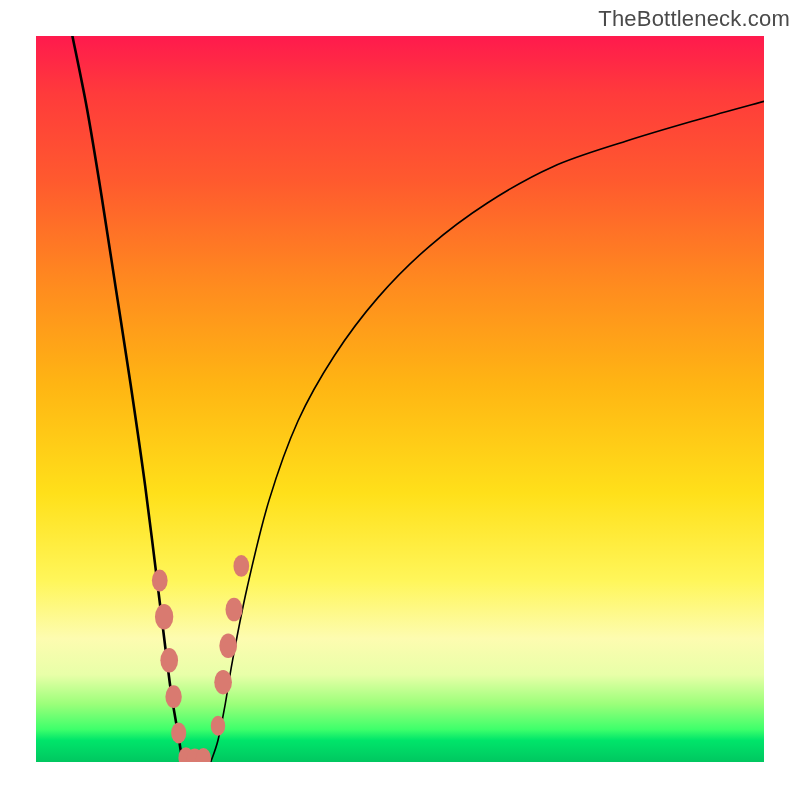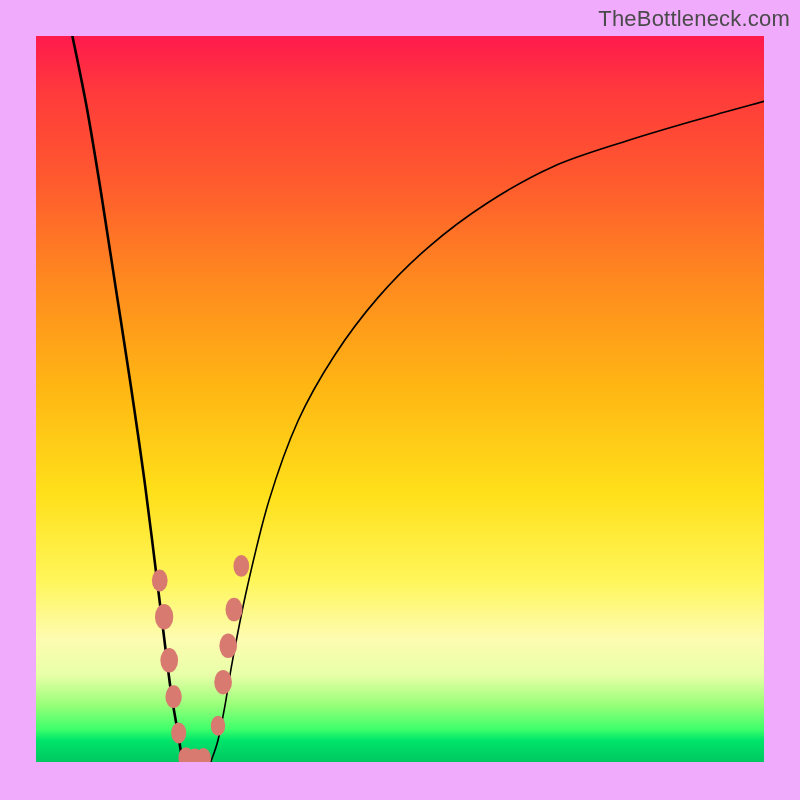--- a/index.html
+++ b/index.html
@@ -8,21 +8,21 @@
     width: 800px;
     height: 800px;
     overflow: hidden;
     background: #000;
     font-family: -apple-system, BlinkMacSystemFont, "Segoe UI", Arial, sans-serif;
   }
   .frame {
     position: absolute;
     left: 0; top: 0;
     width: 800px; height: 800px;
-    background: #f0abfc;
+    background: #ffffff;
   }
   .plot-area {
     position: absolute;
     left: 36px;
     top: 36px;
     width: 728px;   
     height: 726px;  
     overflow: hidden;
   }
   

